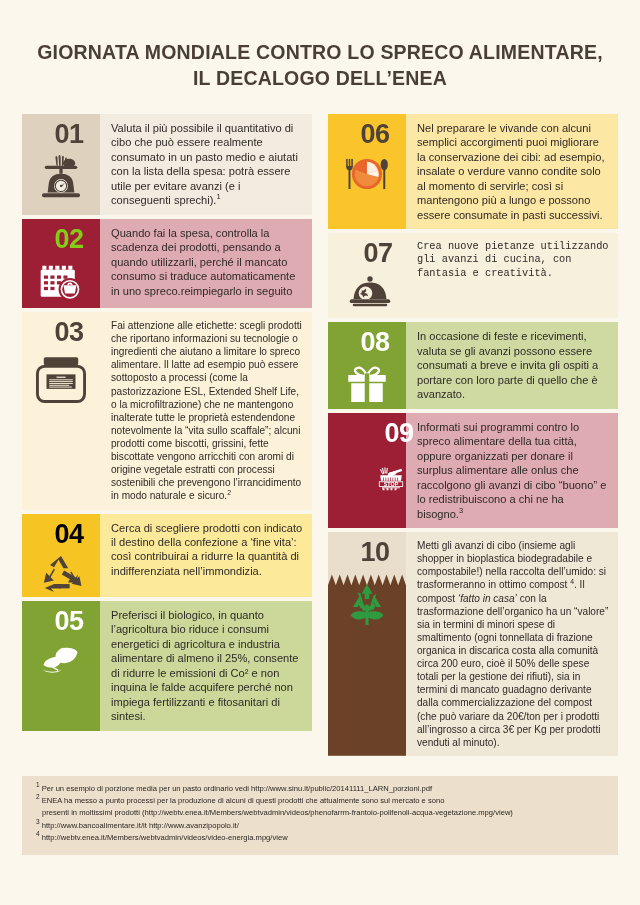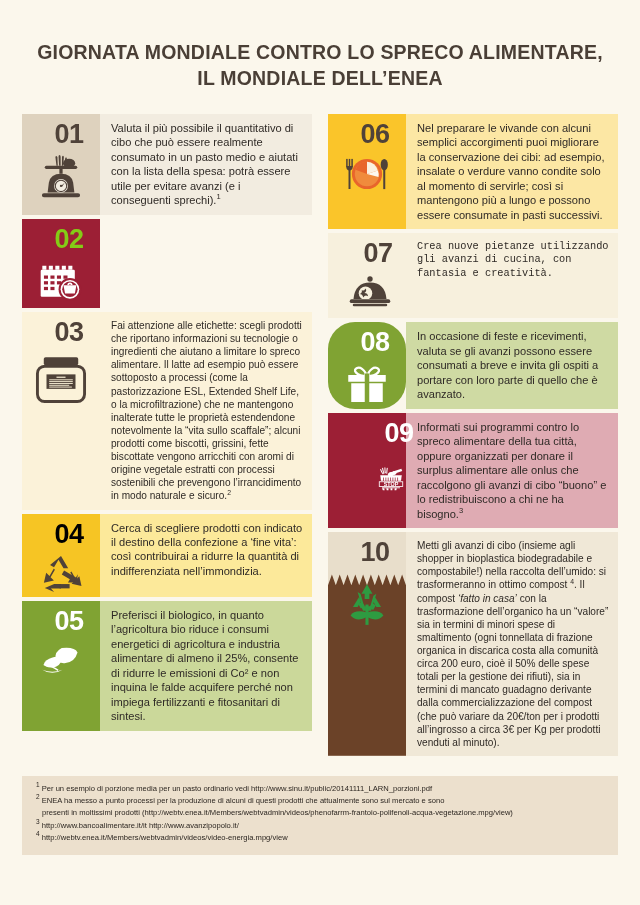--- a/index.html
+++ b/index.html
@@ -97,21 +97,21 @@
   .fn .ind { display: inline-block; width: 6px; }
   .fn sup { font-size: 0.85em; }
 </style>
 </head>
 <body>
 
 <div id="page">
 
   <div class="title-block">
     <div class="title-line">GIORNATA MONDIALE CONTRO LO SPRECO ALIMENTARE,</div>
-    <div class="title-line">IL MONDIALE DELL’ENEA</div>
+    <div class="title-line">IL DECALOGO DELL’ENEA</div>
   </div>
 
   <div class="columns">
     <div class="col" id="left-col">
         <div class="item">
           <div class="icon-box" style="background: rgb(222, 210, 190);">
             <div class="num" style="color: rgb(79, 66, 57);">01</div>
             <div class="icon-art">
               <svg width="52" height="52" viewBox="0 0 64 64">
                 <g fill="#4f4239">
@@ -155,20 +155,21 @@
                   </g>
                   <circle cx="43" cy="41" r="14" fill="#9c1f35"></circle>
                   <circle cx="43" cy="41" r="11.5" fill="#ffffff"></circle>
                   <circle cx="43" cy="41" r="9.5" fill="#9c1f35"></circle>
                   <path d="M43 32.5 a3.2 3.2 0 0 1 3.2 3.2 h-1.9 a1.4 1.4 0 0 0-2.7 0 h-1.8 a3.2 3.2 0 0 1 3.2-3.2z" fill="#ffffff"></path>
                   <path d="M35 36 h16 l-2 10 h-12z" fill="#ffffff"></path>
                 </g>
               </svg>
             </div>
           </div>
+          <div class="text-box" style="background: rgb(223, 171, 179);">Quando fai la spesa, controlla la scadenza dei prodotti, pensando a quando utilizzarli, perché il mancato consumo si traduce automaticamente in uno spreco.reimpiegarlo in seguito</div>
         </div>
         <div class="item">
           <div class="icon-box" style="background: rgb(251, 242, 217);">
             <div class="num" style="color: rgb(79, 66, 57); text-align: right;">03</div>
             <div class="icon-art">
               <svg width="58" height="58" viewBox="0 0 64 64">
                 <g>
                   <path d="M15 9 h34 a2 2 0 0 1 2 2 v5 a2 2 0 0 1-2 2 h-34 a2 2 0 0 1-2-2 v-5 a2 2 0 0 1 2-2z" fill="#4f4239"></path>
                   <path d="M14 19 h36 a8 8 0 0 1 8 8 v23 a8 8 0 0 1-8 8 h-36 a8 8 0 0 1-8-8 v-23 a8 8 0 0 1 8-8z" fill="none" stroke="#4f4239" stroke-width="3.2"></path>
                   <rect x="16" y="28" width="32" height="16" fill="#4f4239"></rect>
@@ -259,21 +260,21 @@
                   <path d="M26 24.5 q2.5 3-1.5 6 q4.5 0 5 4.5 q-4-2.5-6.5 1.5 q-1-4.5-5-4.5 q4-1.5 3-5.5 q2.5 2.5 5-2z" fill="#4f4239"></path>
                   <rect x="5" y="39" width="54" height="5" rx="2.5"></rect>
                   <rect x="9" y="45" width="46" height="3.4" rx="1.7"></rect>
                 </g>
               </svg>
             </div>
           </div>
           <div class="text-box tiny" style="background: rgb(247, 240, 221);">Crea nuove pietanze utilizzando gli avanzi di cucina, con fantasia e creatività.</div>
         </div>
         <div class="item">
-          <div class="icon-box" style="background: rgb(128, 163, 51); border-radius: 27px;">
+          <div class="icon-box" style="background: rgb(128, 163, 51);">
             <div class="num" style="color: rgb(255, 255, 255);">08</div>
             <div class="icon-art">
               <svg width="50" height="48" viewBox="0 0 64 64">
                 <g fill="#ffffff">
                   <path d="M30 17 q-6-9-12-6 q-5 3 2 8 q4 3 10 2z" fill="none" stroke="#ffffff" stroke-width="3"></path>
                   <path d="M34 17 q6-9 12-6 q5 3-2 8 q-4 3-10 2z" fill="none" stroke="#ffffff" stroke-width="3"></path>
                   <rect x="7" y="20" width="50" height="9"></rect>
                   <rect x="11" y="31" width="42" height="25"></rect>
                   <rect x="29" y="18" width="6" height="40" fill="#80a333"></rect>
                 </g>

